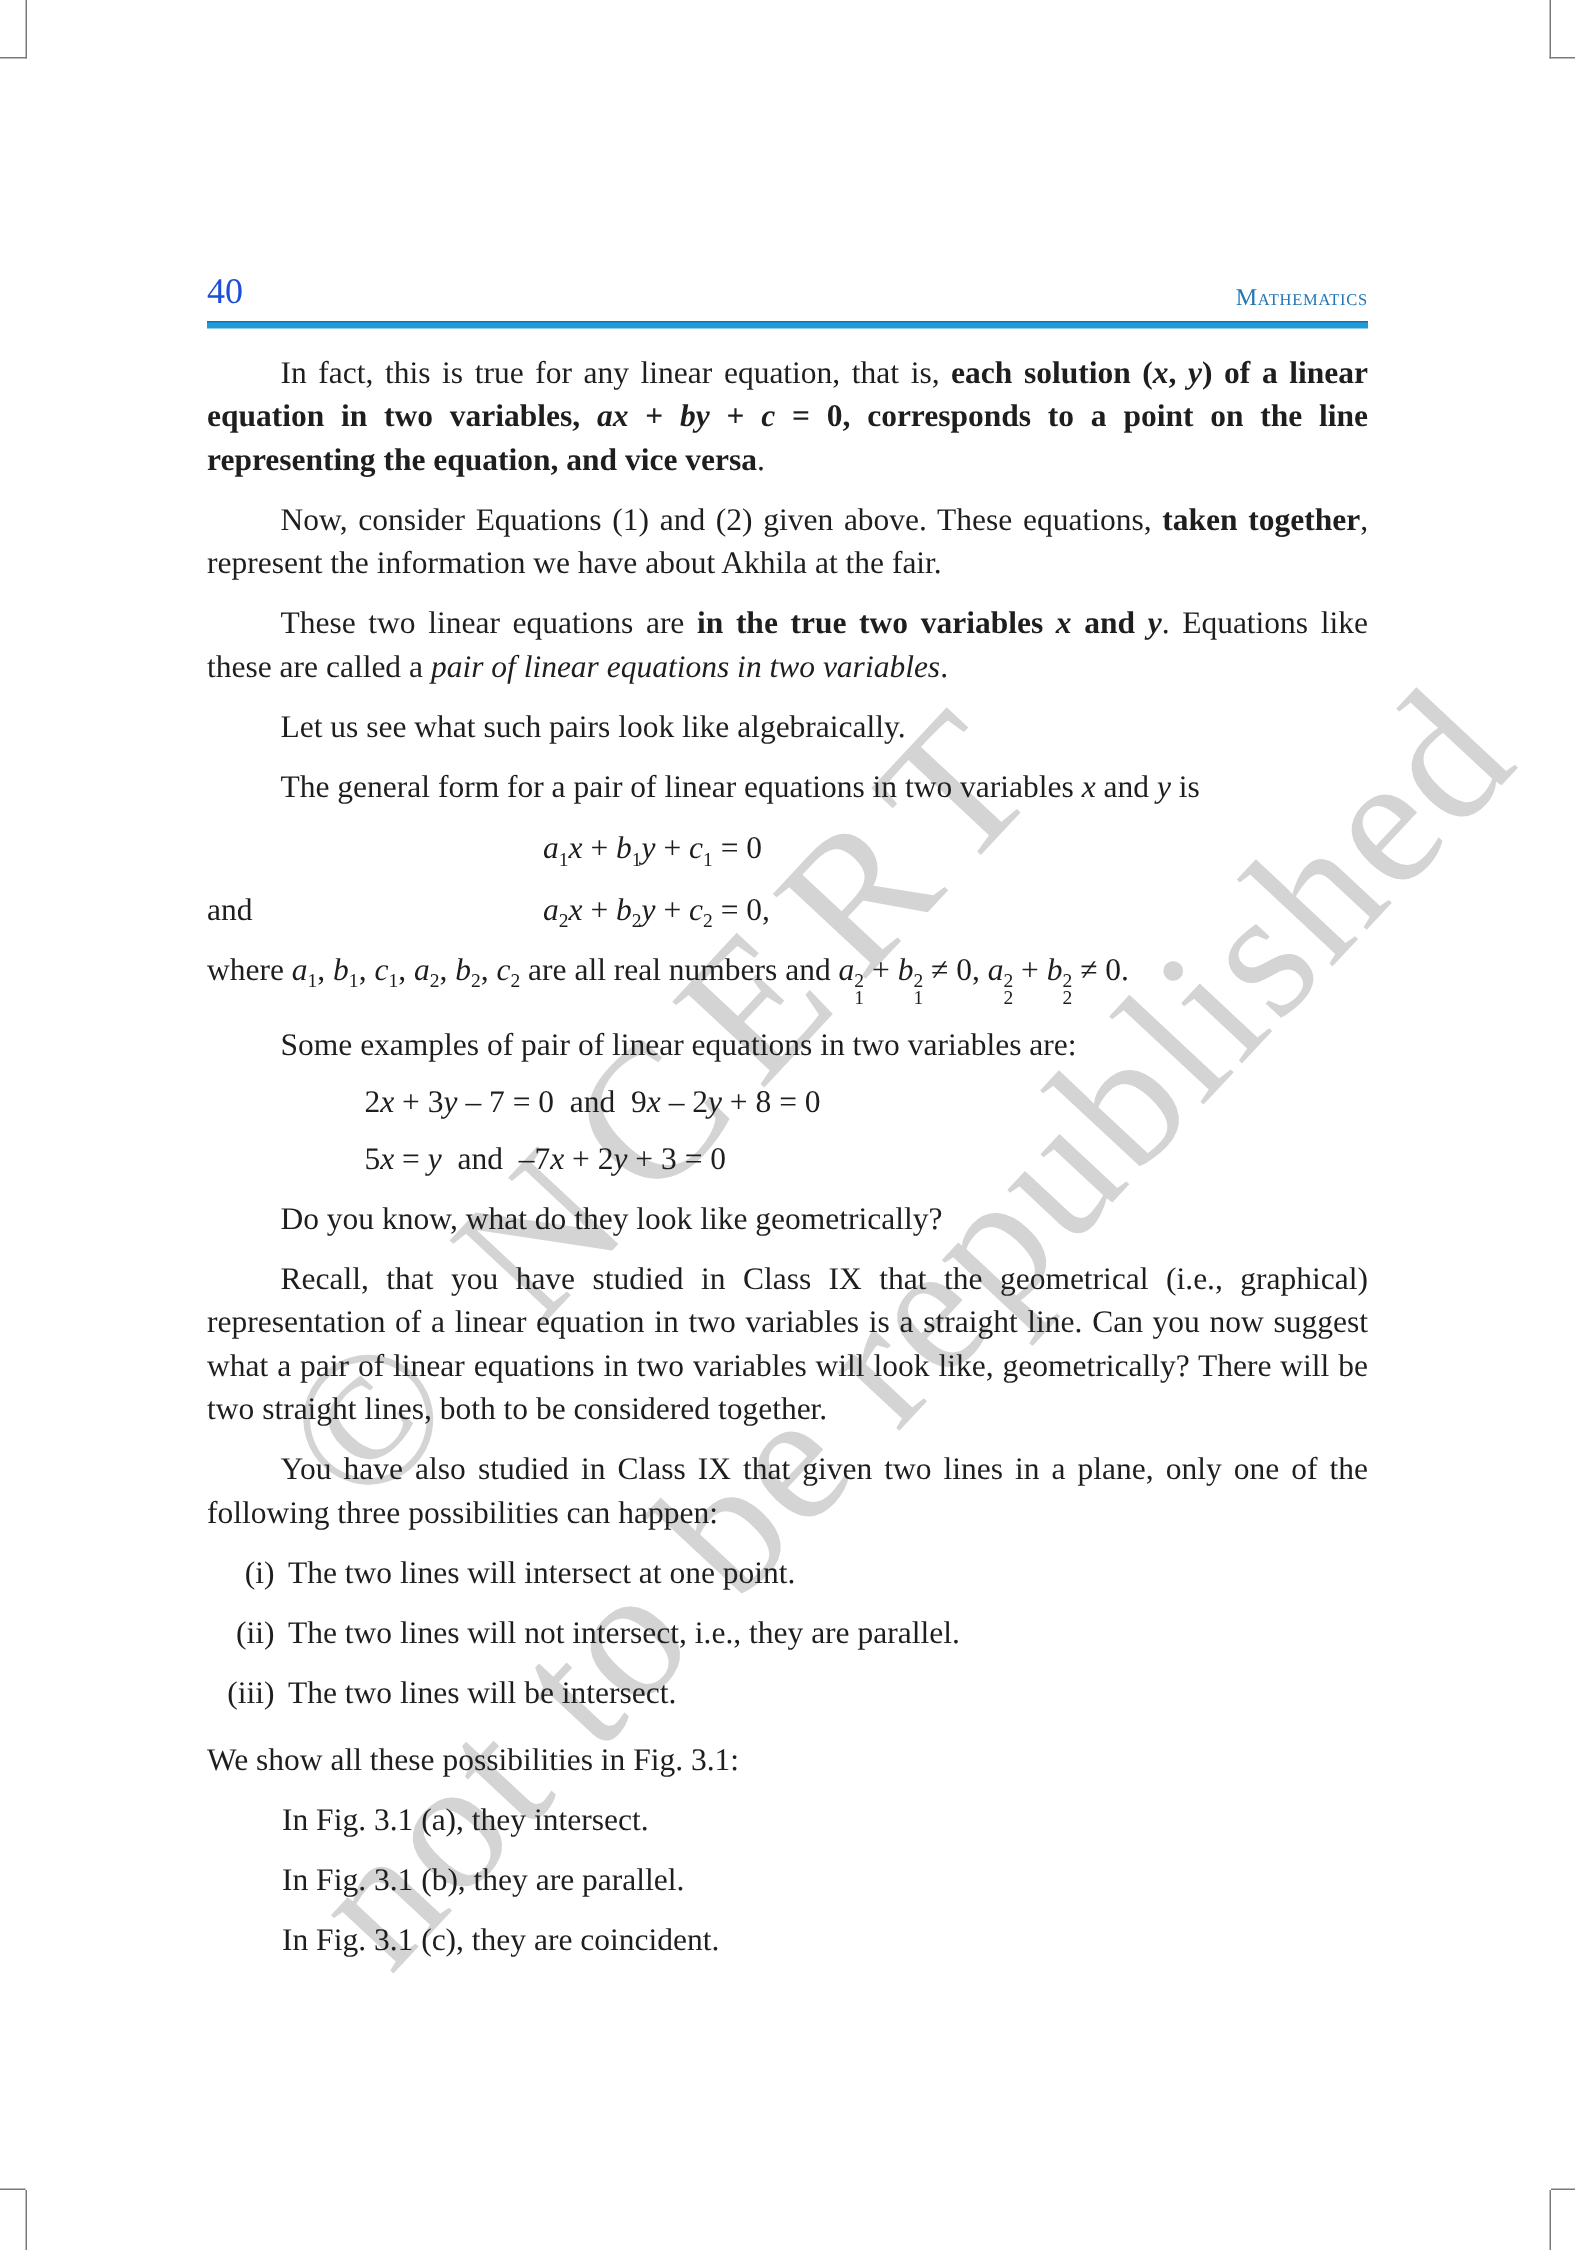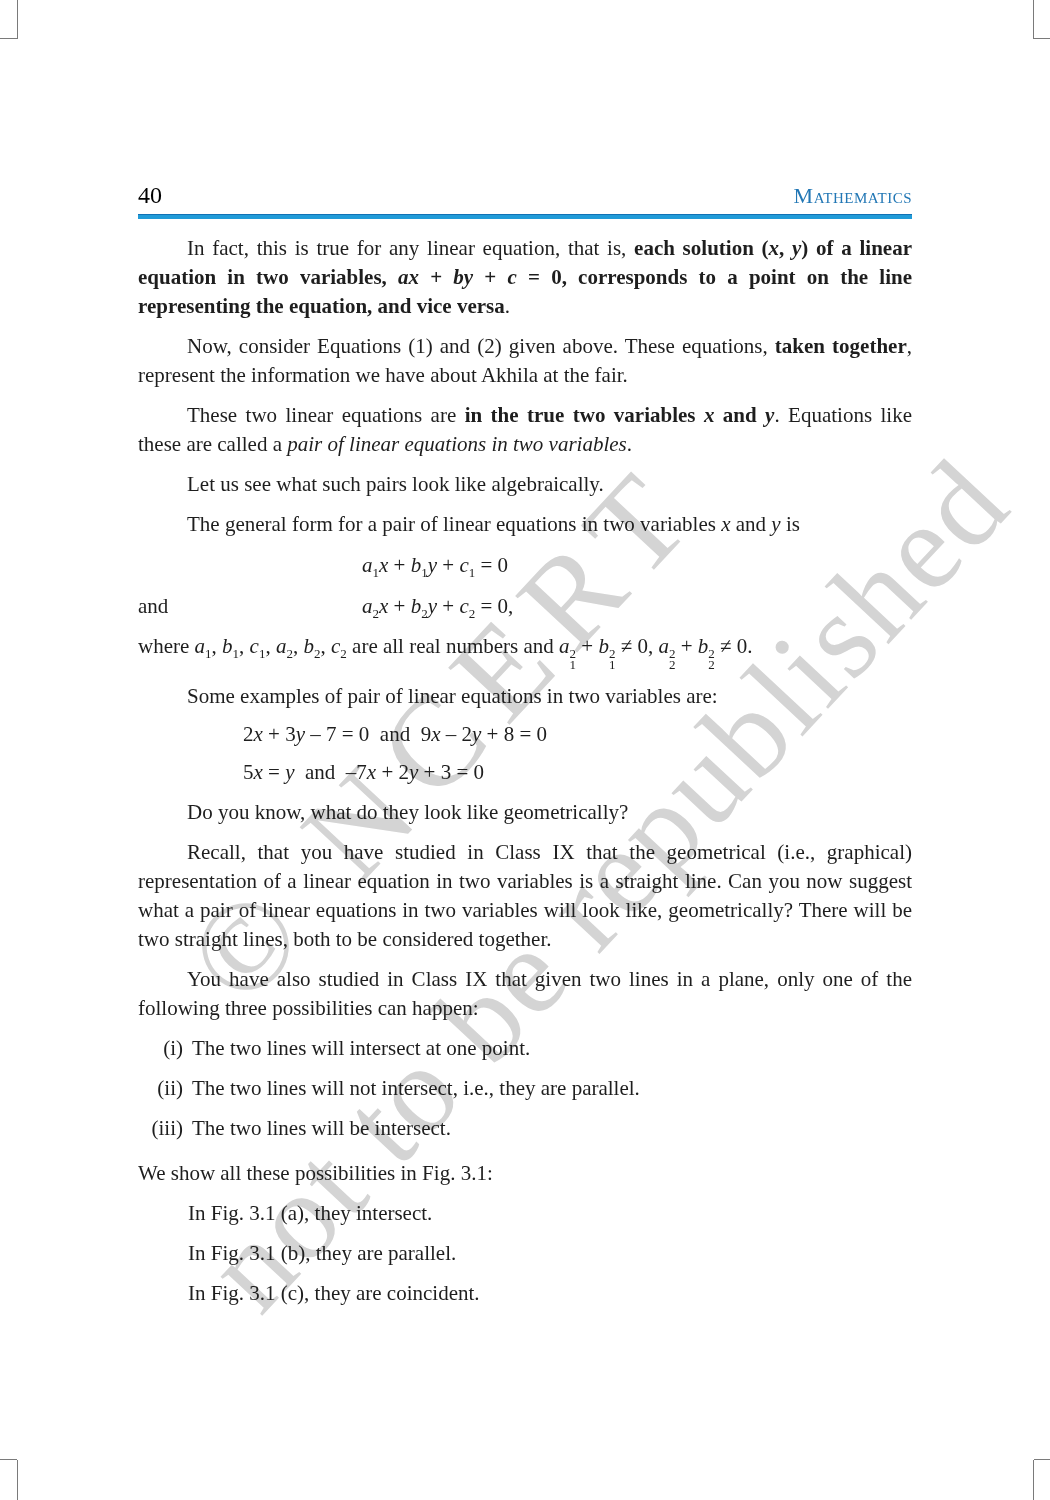--- a/index.html
+++ b/index.html
@@ -38,24 +38,24 @@
   
   .page-inner {
     position:absolute; left:138px; top:183px; width:774px;
     z-index:1;
   }
 
   .page-header {
     display:flex; justify-content:space-between; align-items:flex-end;
   }
   .page-number {
-    font-size:24px; color:#000000; line-height:1;
+    font-size:24px; color:#1d4ed8; line-height:1;
   }
   .doc-title {
-    font-size:22px; line-height:1;
+    font-size:16px; line-height:1;
     color:#2277b5;
     font-variant:small-caps;
     letter-spacing:0.5px;
   }
   .header-rule {
     margin-top:7px;
     height:4px;
     background:#219bd8;
     border-top:1px solid #1272b5;
   }

